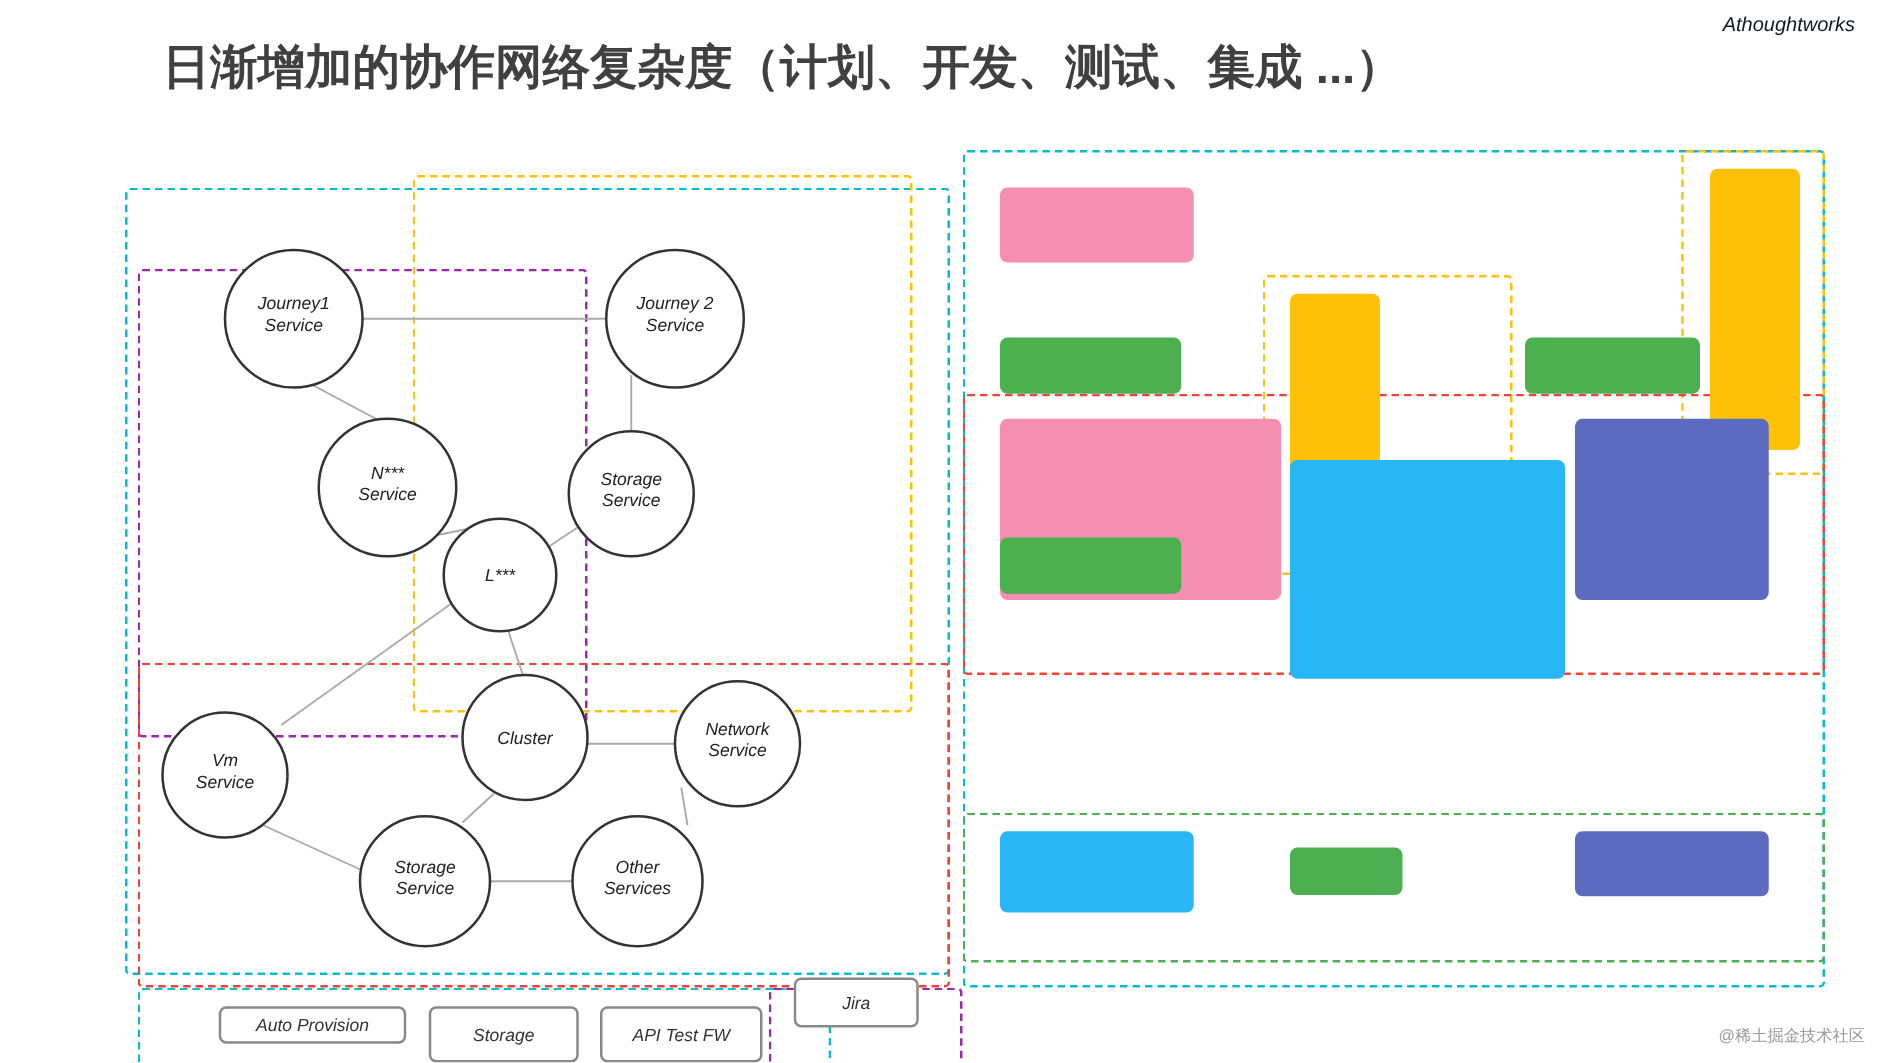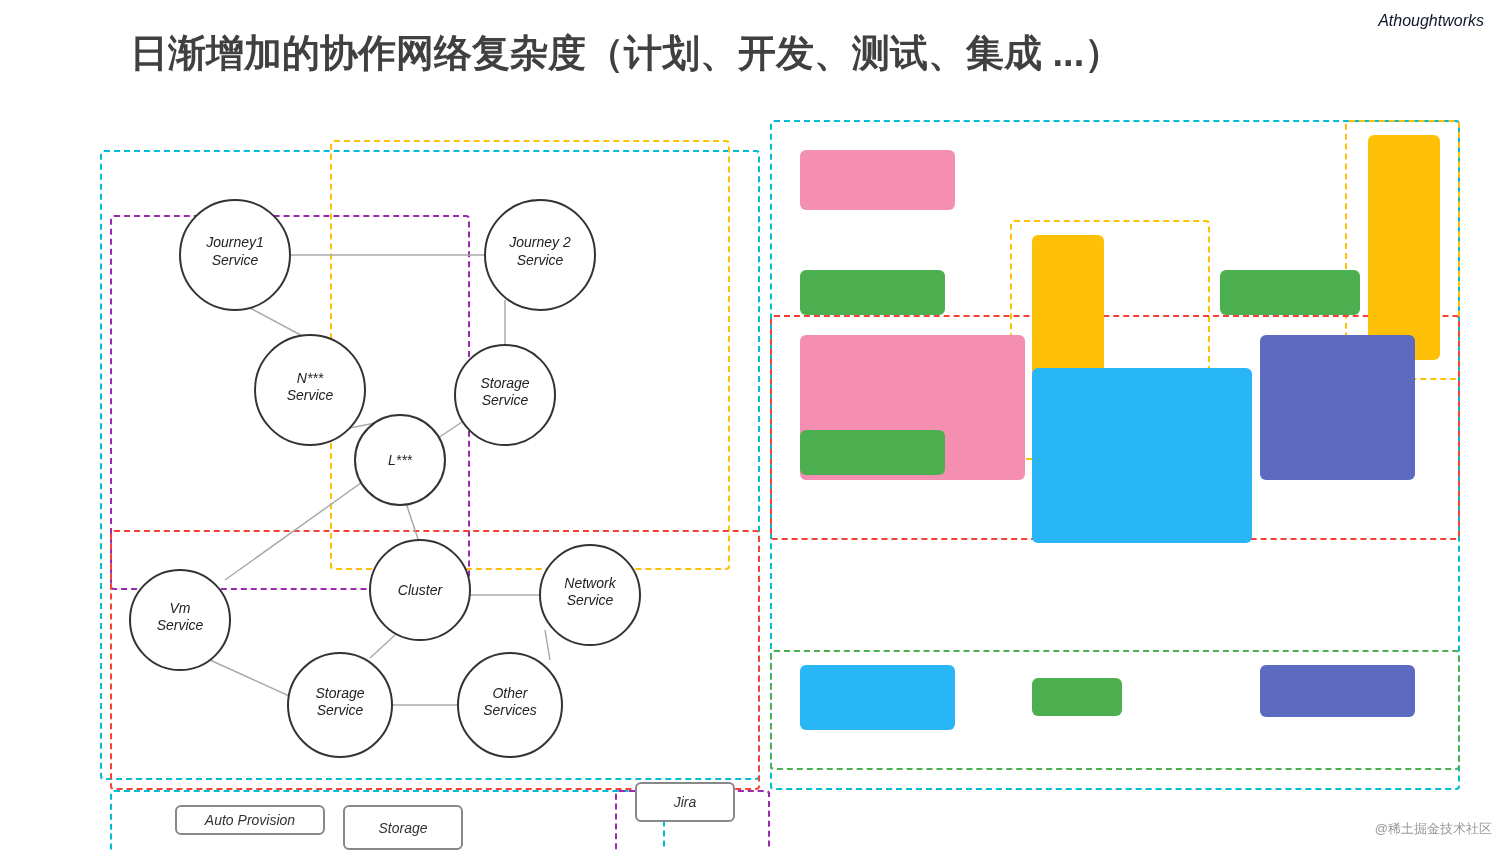--- a/index.html
+++ b/index.html
@@ -250,20 +250,23 @@
     <text x="460" y="598" text-anchor="middle" font-size="14" font-weight="500" fill="#222">Other</text>
     <text x="460" y="615" text-anchor="middle" font-size="14" font-weight="500" fill="#222">Services</text>
   </svg>
 
   <div class="tool-box" style="left:125px;top:705px;width:150px;height:30px;">
     <span>Auto Provision</span>
   </div>
   <div class="tool-box" style="left:293px;top:705px;width:120px;height:45px;">
     <span>Storage</span>
   </div>
+  <div class="tool-box" style="left:430px;top:705px;width:130px;height:45px;">
+    <span>API Test FW</span>
+  </div>
   <div class="tool-box" style="left:585px;top:682px;width:100px;height:40px;align-items:center;">
     <span>Jira</span>
   </div>
 </div>
 
 <div class="right-diagram">
 
   <div class="right-box-cyan" style="top:0;left:0;width:690px;height:670px;"></div>
 
   <div class="right-box-orange" style="top:100px;left:240px;width:200px;height:240px;"></div>

